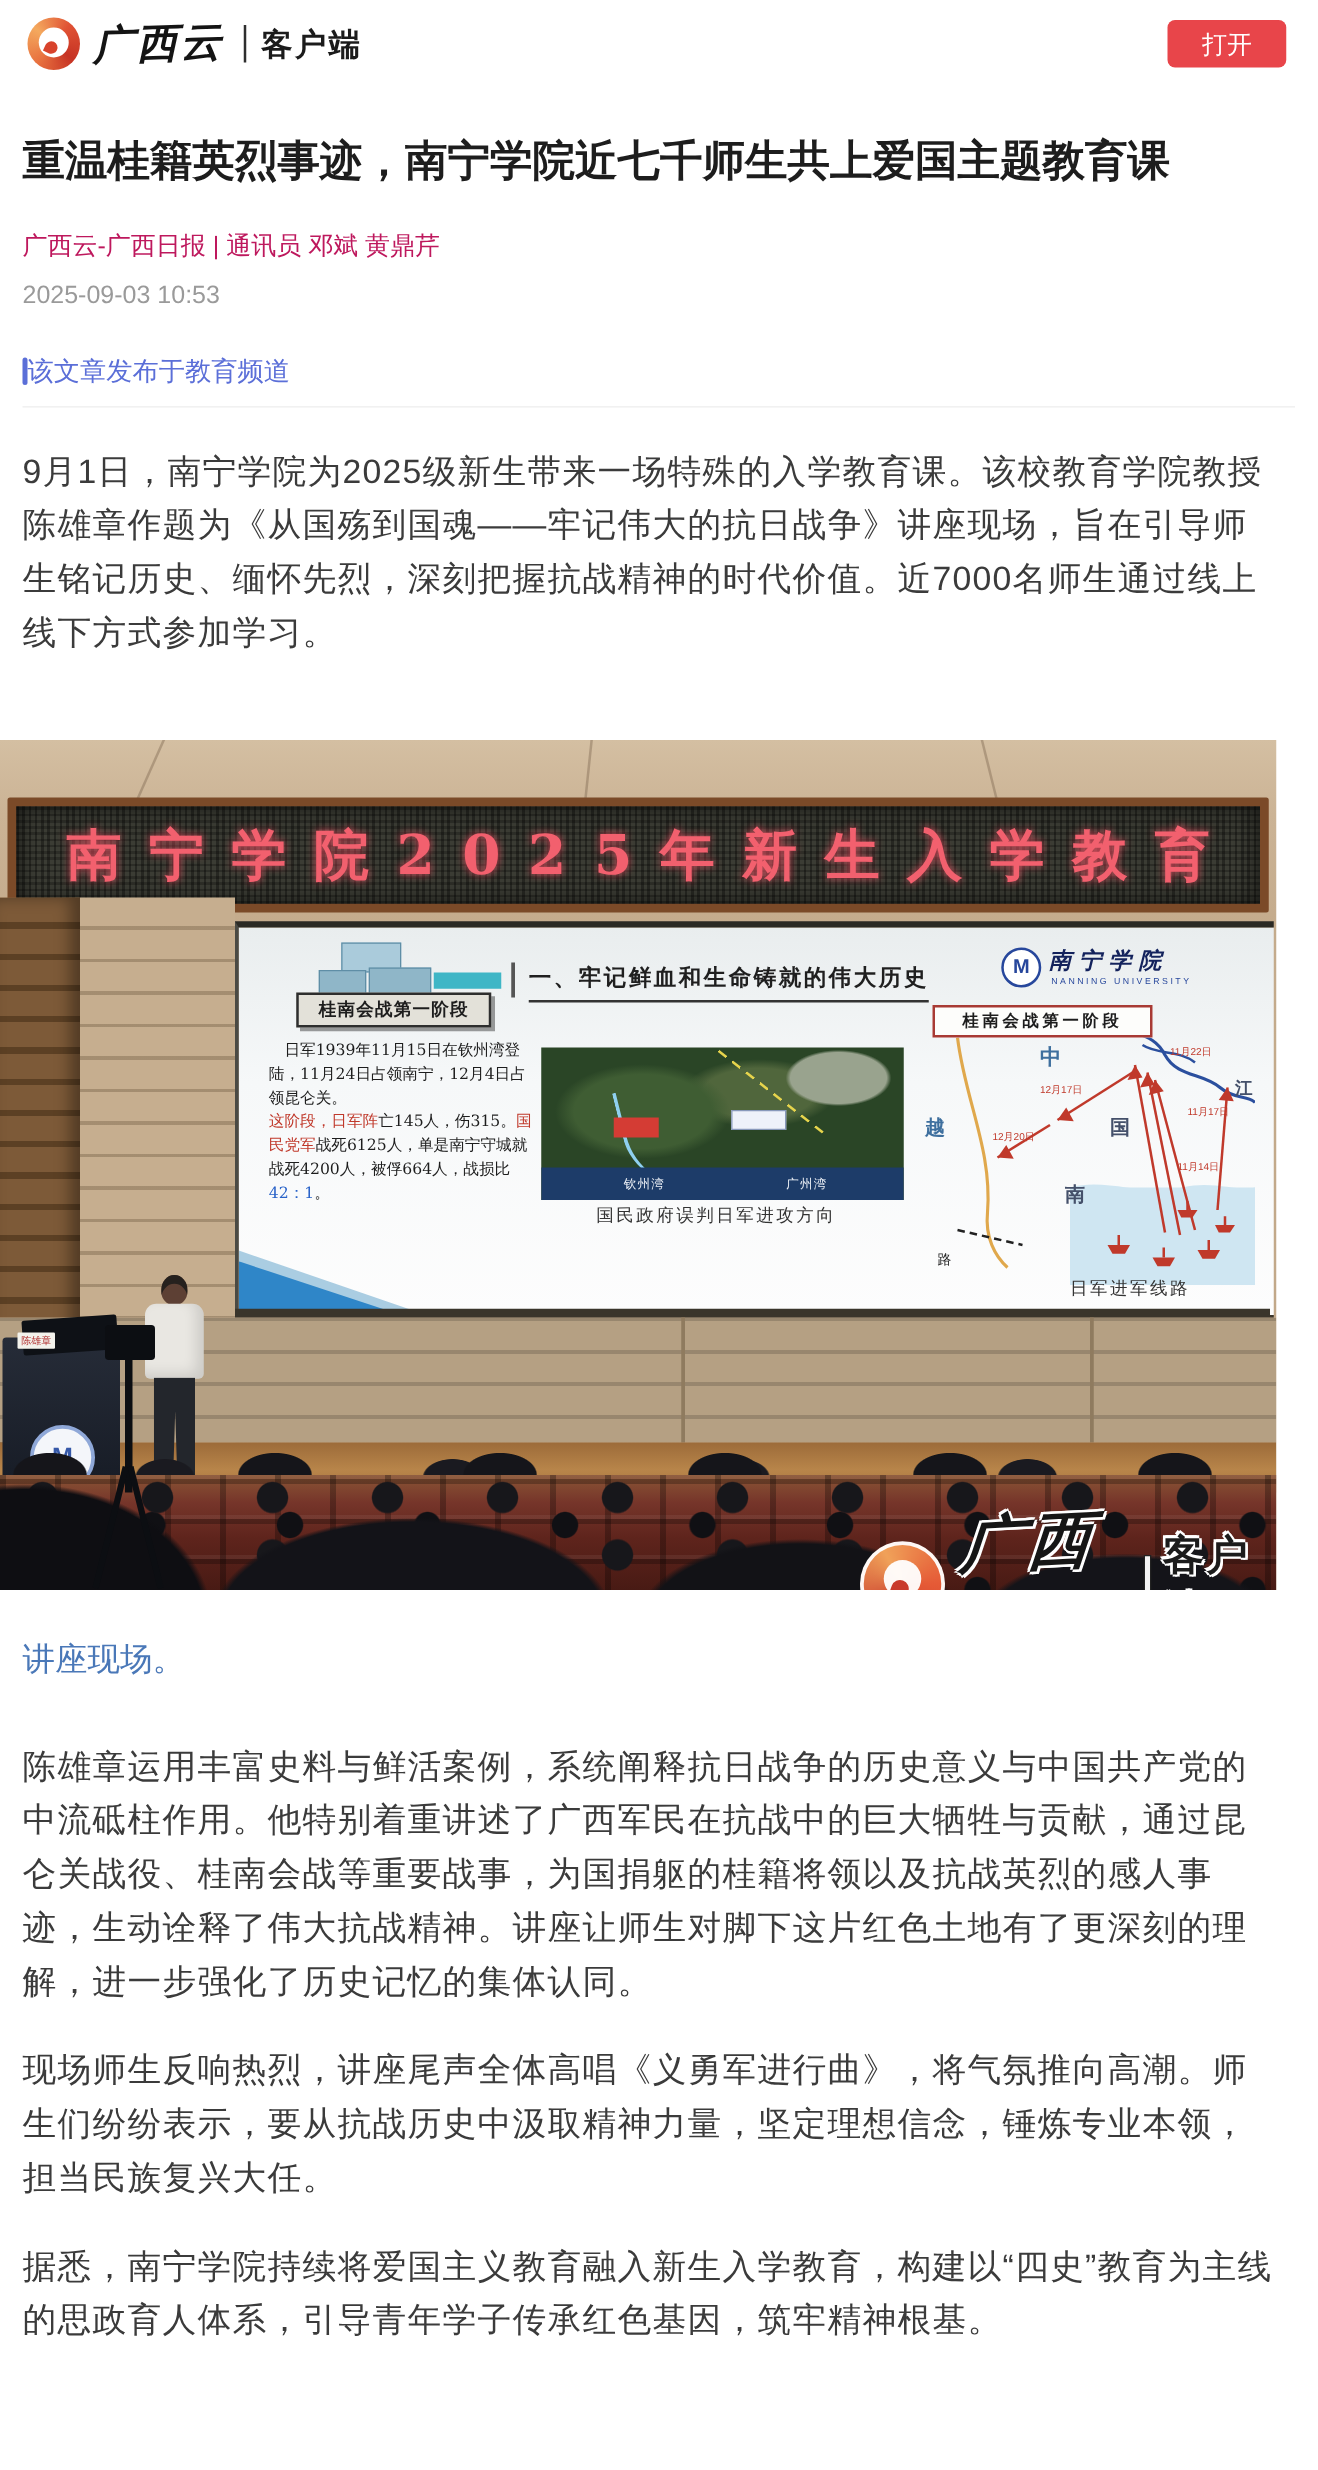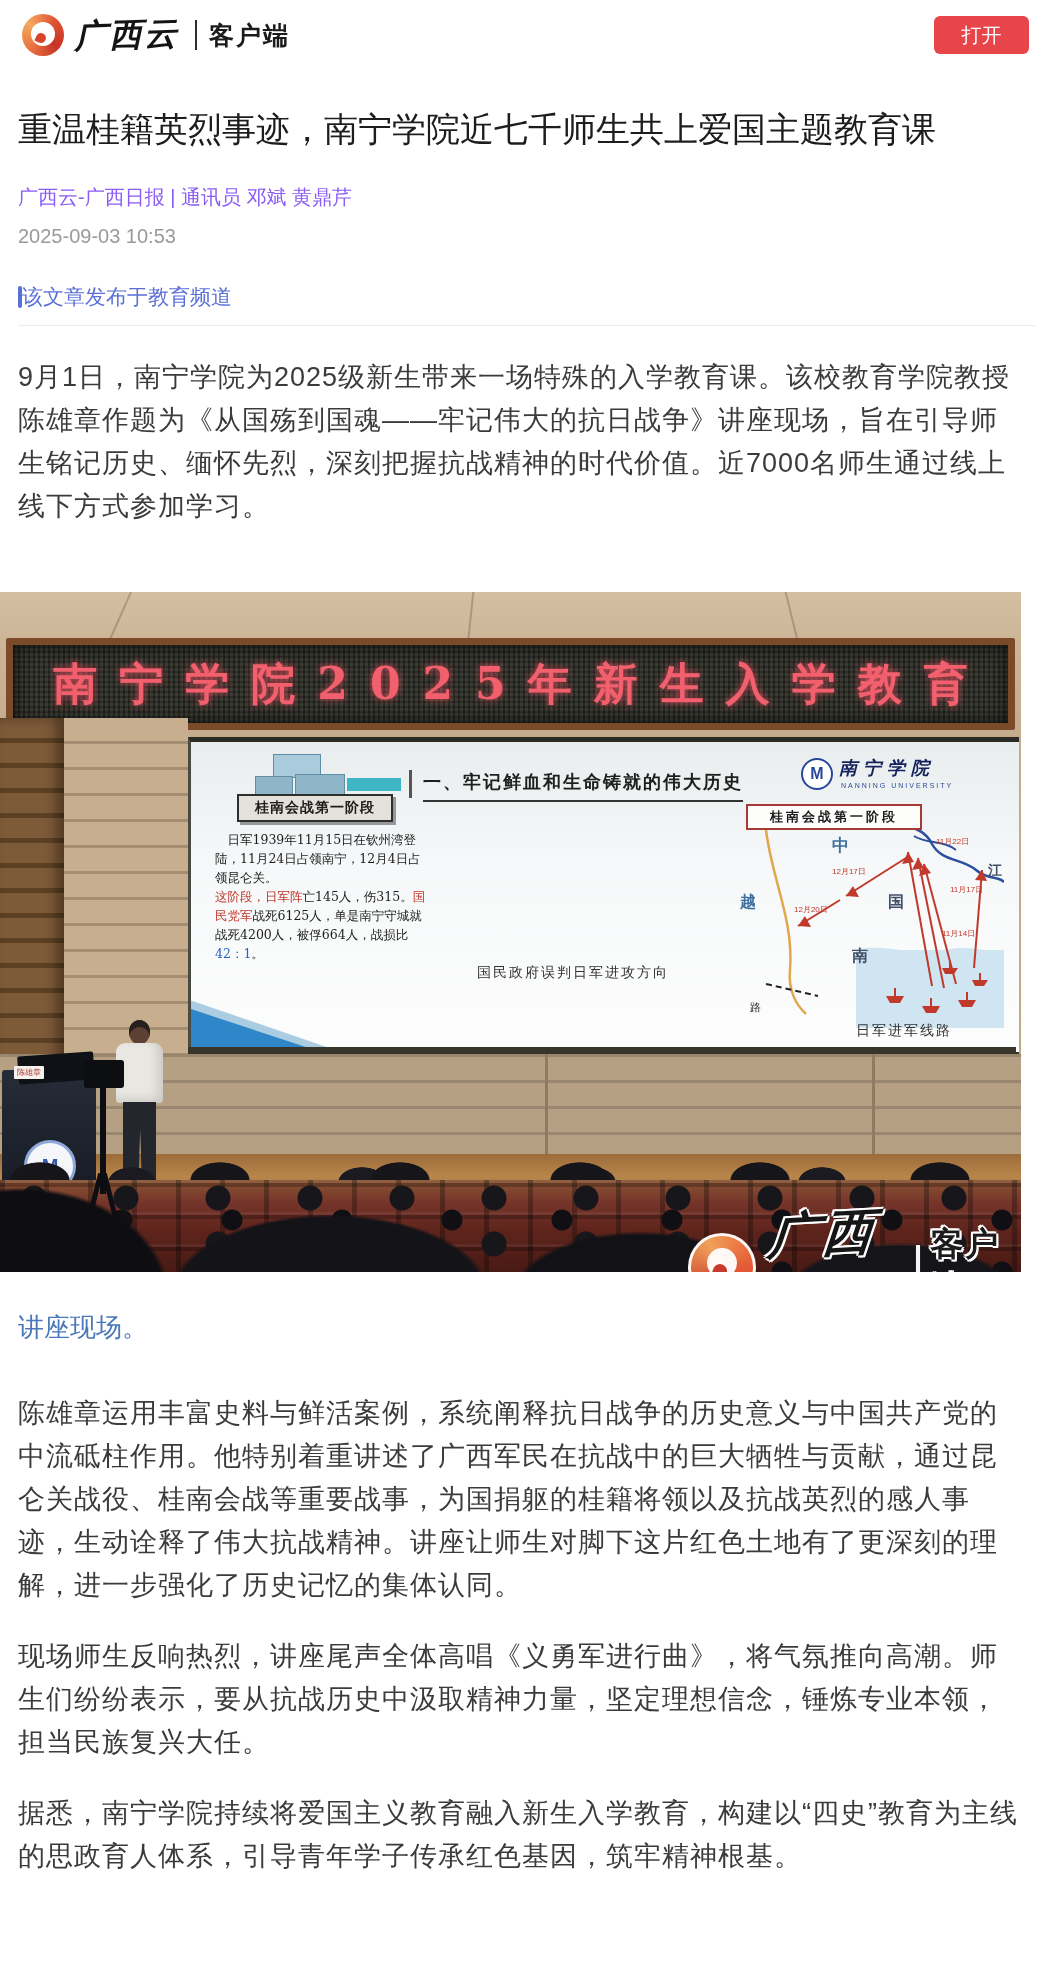--- a/index.html
+++ b/index.html
@@ -18,22 +18,22 @@
          border-radius:50% 50% 50% 0;background:#d8432c;transform:rotate(25deg);}
   .brand{font-family:"DejaVu Serif",serif;font-style:italic;font-weight:700;
          font-size:33px;color:#141414;transform:rotate(-2deg);letter-spacing:2px;}
   .logo-div{width:2px;height:30px;background:#2e2e2e;margin:0 2px 0 6px;}
   .suffix{font-size:25px;font-weight:700;color:#1b1b1b;letter-spacing:2px;}
   .open-btn{width:95px;height:38px;background:#e8454a;border:none;border-radius:6px;
          color:#fff;font-size:20px;font-family:inherit;cursor:pointer;}
 
   
   .title{margin:32px 18px 0;width:980px;font-size:34px;line-height:55px;
-         font-weight:400;color:#1d1d1d;}
-  .byline{margin:26px 18px 0;font-size:20px;line-height:28px;color:#8b5cf6;}
+         font-weight:700;color:#1d1d1d;}
+  .byline{margin:26px 18px 0;font-size:20px;line-height:28px;color:#be185d;}
   .date{margin:12px 18px 0;font-size:20px;line-height:26px;color:#9a9a9a;}
   .tag{margin:34px 18px 0;display:flex;align-items:center;gap:0;cursor:pointer;}
   .tag-bar{width:4px;height:22px;border-radius:2px;background:#5b6fd8;}
   .tag-label{font-size:21px;color:#5b6fd8;}
   .divider{margin:14px 18px 0;border-top:1px solid #ededed;height:0;}
   .para{margin:30px 18px 0;width:1000px;font-size:27px;line-height:43px;
         letter-spacing:1px;color:#3b3b3b;}
   .para.first{margin-top:30px;}
   .caption{margin:34px 18px 0;font-size:26px;line-height:42px;color:#4a78b8;}
   .p2{margin-top:44px;} .p3{margin-top:28px;} .p4{margin-top:28px;}
@@ -251,20 +251,29 @@
       <span class="sl-logo-sub">NANNING UNIVERSITY</span>
     </div>
 
     <div class="sl-stage">桂南会战第一阶段</div>
 
     <div class="sl-text">
       <p>　日军1939年11月15日在钦州湾登陆，11月24日占领南宁，12月4日占领昆仑关。</p>
       <p><span class="sl-red">这阶段，日军阵</span><span>亡145人，伤315。</span><span class="sl-red">国民党军</span><span>战死6125人，单是南宁守城就战死4200人，被俘664人，战损比</span><span class="sl-blue">42：1</span><span>。</span></p>
     </div>
 
+    <div class="sl-map">
+      <div class="sl-route-b"></div>
+      <div class="sl-route-y"></div>
+      <div class="sl-sea"></div>
+      <div class="sl-tag-red"></div>
+      <div class="sl-tag-white"></div>
+      <span class="sea-label l1">钦州湾</span>
+      <span class="sea-label l2">广州湾</span>
+    </div>
     <div class="sl-mapcap">国民政府误判日军进攻方向</div>
 
     <div class="sl-right">
       <svg width="268" height="230" viewBox="0 0 268 230" style="position:absolute;left:0;top:0;">
         <rect x="120" y="150" width="148" height="78" fill="#cfe6f2"></rect>
         <path d="M120 150 C150 142 180 158 210 150 C235 144 255 154 268 150 L268 228 L120 228 Z" fill="#cfe6f2"></path>
         <path d="M150 14 C168 30 186 24 196 44 C206 62 226 58 240 70 C252 80 262 76 268 82" fill="none" stroke="#2b4f9e" stroke-width="2.5"></path>
         <path d="M178 36 C190 44 208 40 220 50" fill="none" stroke="#2b4f9e" stroke-width="2"></path>
         <path d="M30 30 C36 80 58 120 54 170 C52 190 60 205 70 214" fill="none" stroke="#e0a84c" stroke-width="2.5"></path>
         <path d="M196 186 L172 52" stroke="#c0392b" stroke-width="2"></path>

